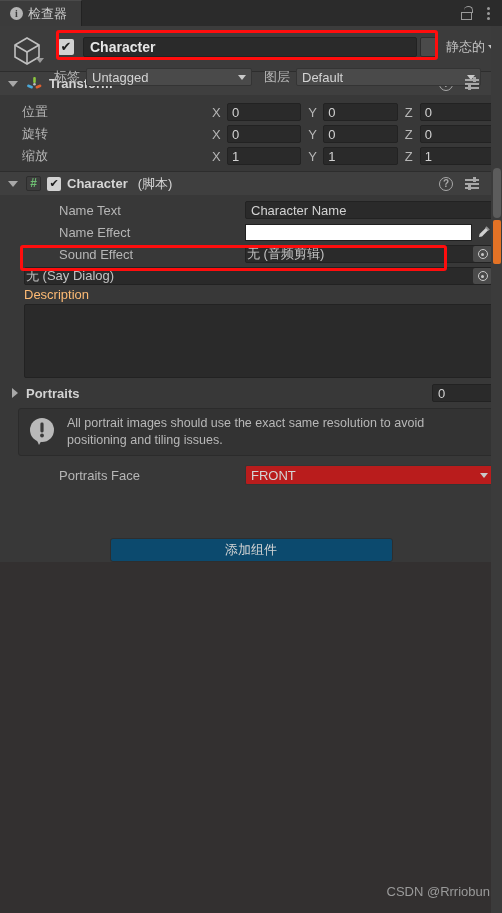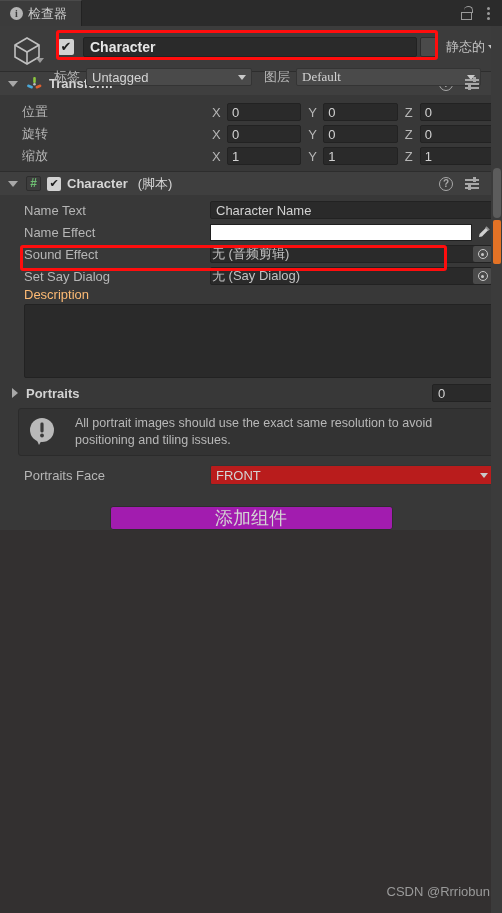--- a/index.html
+++ b/index.html
@@ -93,21 +93,21 @@
     height: 18px; background: #4a4a4a; border: 1px solid #343434;
     border-radius: 2px; display: flex; align-items: center;
     padding: 0 5px; color: #d4d4d4; font-size: 13px; position: relative;
   }
   .dropdown .arr {
     margin-left: auto; width: 0; height: 0;
     border-left: 4px solid transparent; border-right: 4px solid transparent;
     border-top: 5px solid #c9c9c9;
   }
   .dd-tag { width: 166px; }
-  .dd-layer { width: 185px; font-family: Liberation Serif, serif; }
+  .dd-layer { width: 185px; }
 
   
   .comp-header {
     height: 24px; background: #3f3f3f; border-top: 1px solid #2d2d2d;
     display: flex; align-items: center; padding: 0 8px; gap: 6px;
   }
   .foldout {
     width: 0; height: 0; border-left: 5px solid transparent;
     border-right: 5px solid transparent; border-top: 6px solid #a8a8a8;
     flex: 0 0 auto; margin-right: 2px;
@@ -159,21 +159,21 @@
   .axis-letter { width: 15px; font-size: 13px; color: #b6b6b6; flex: 0 0 auto; }
   .num-field {
     flex: 1 1 auto; height: 18px; background: #2a2a2a;
     border: 1px solid #222; border-radius: 2px;
     font-size: 13px; color: #d2d2d2; display: flex; align-items: center;
     padding-left: 4px;
   }
 
   
   .prop-row { height: 22px; display: flex; align-items: center; padding: 0 8px 0 24px; }
-  .prop-label { width: 186px; font-size: 13px; color: #b6b6b6; flex: 0 0 auto; }
+  .prop-label { width: 186px; font-size: 13px; color: #b6b6b6; flex: 0 0 auto; margin-left: 35px; }
   .prop-field {
     flex: 1 1 auto; height: 18px; background: #2a2a2a;
     border: 1px solid #222; border-radius: 2px; color: #d2d2d2;
     font-size: 13px; display: flex; align-items: center; padding-left: 5px;
   }
   .obj-field {
     flex: 1 1 auto; height: 18px; background: #2a2a2a;
     border: 1px solid #222; border-radius: 2px; color: #c2c2c2;
     font-size: 13px; display: flex; align-items: center; padding-left: 1px;
     position: relative; padding-right: 22px;
@@ -211,32 +211,32 @@
   }
   .portraits-title { font-size: 13px; font-weight: bold; color: #d2d2d2; }
   .portraits-count {
     margin-left: auto; width: 62px; height: 18px; background: #2a2a2a;
     border: 1px solid #222; border-radius: 2px; color: #d2d2d2;
     font-size: 13px; display: flex; align-items: center; padding-left: 5px;
   }
   .helpbox {
     margin: 4px 8px 8px 18px; min-height: 48px; background: #333333;
     border: 1px solid #2b2b2b; border-radius: 3px;
-    display: flex; align-items: center; gap: 16px; padding: 6px 10px 6px 8px;
+    display: flex; align-items: center; gap: 8px; padding: 6px 10px 6px 8px;
   }
   .warn-icon { width: 32px; height: 32px; flex: 0 0 auto; }
   .helpbox-text { font-size: 12.5px; color: #b8b8b8; line-height: 1.35; }
 
   
   .add-wrap { padding: 14px 0 0 0; display: flex; justify-content: center; }
   .add-btn {
-    width: 283px; height: 24px; background: #a21caf;
+    width: 283px; height: 24px; background: #0c4a6e;
     border: 1px solid #2e2e2e; border-radius: 3px;
-    color: #d4d4d4; font-size: 18px;
-    display: flex; align-items: center; justify-content: center;
+    color: #d4d4d4; font-size: 13px;
+    display: flex; align-items: center; justify-content: center; margin-top: 32px;
   }
   .filler { background: #333030; flex: 1 1 auto; }
 
   
   .scroll-track {
     position: absolute; right: 0; top: 26px; width: 11px; bottom: 0;
     background: #3b3b3b;
   }
   .scroll-thumb {
     position: absolute; right: 1px; top: 142px; width: 8px; height: 50px;
@@ -435,21 +435,20 @@
         <span class="prop-label">Sound Effect</span>
         <span class="obj-field">
           <span>无 (音频剪辑)</span>
           <span class="obj-picker">
               <span class="ring"></span>
             </span>
         </span>
       </div>
 
       <div class="prop-row">
-        <span class="prop-label">Set Say Dialog</span>
         <span class="obj-field">
           <span>无 (Say Dialog)</span>
           <span class="obj-picker">
               <span class="ring"></span>
             </span>
         </span>
       </div>
 
       <div class="desc-label">Description</div>
       <div class="desc-box"></div>

